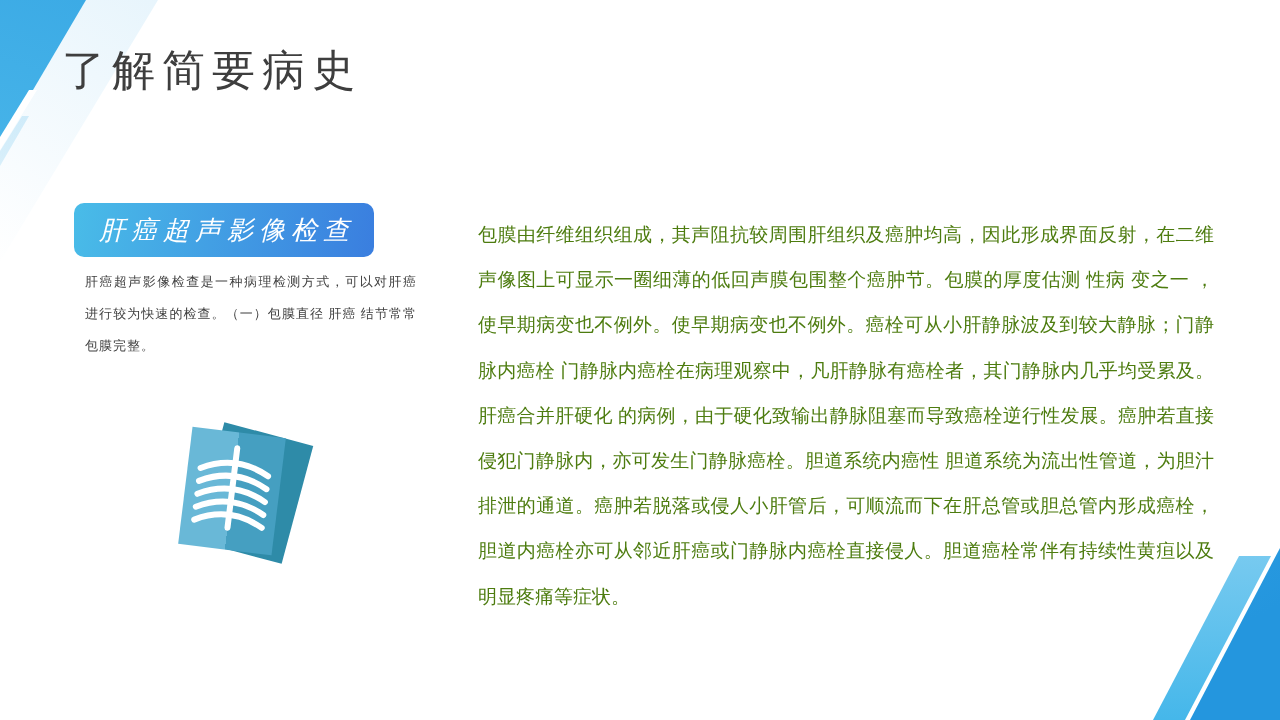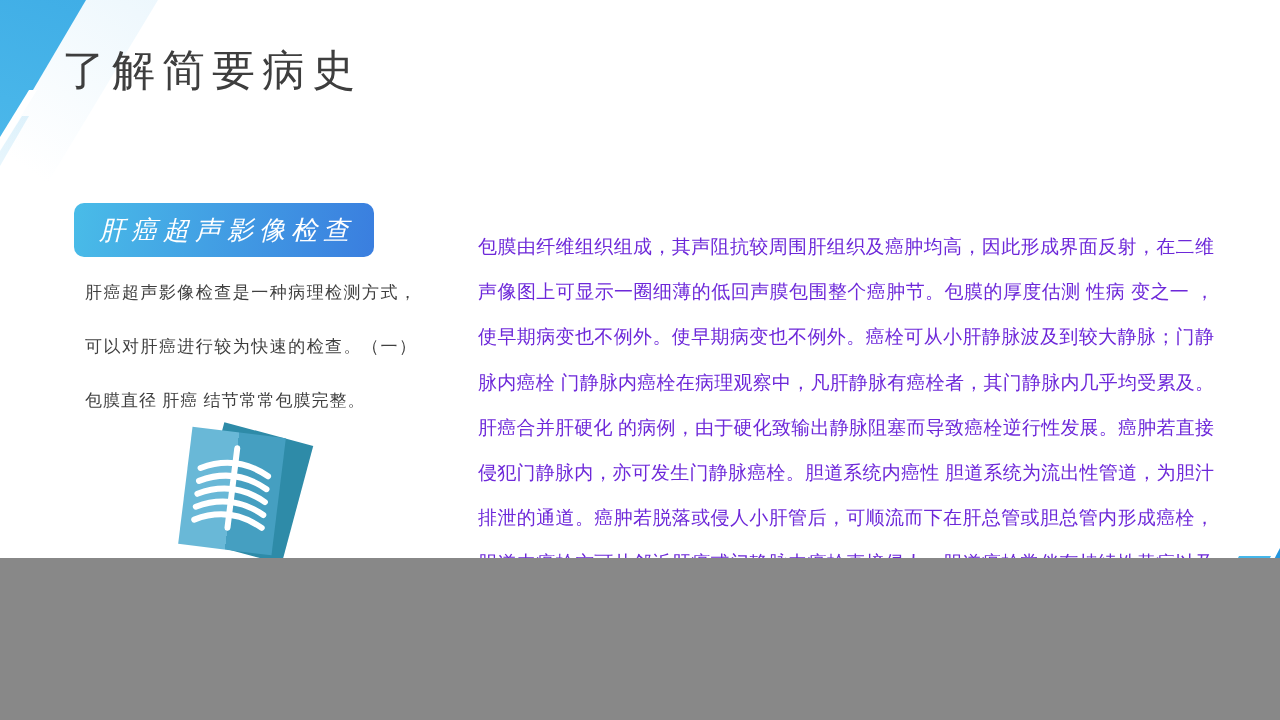--- a/index.html
+++ b/index.html
@@ -1,18 +1,18 @@
 <!DOCTYPE html>
 <html><head>
 <meta charset="utf-8">
 <style>
   html,body{margin:0;padding:0;background:#888;}
   #slide{
     position:relative;
-    width:1280px;height:558px;
+    width:1280px;height:720px;
     background:#ffffff;
     overflow:hidden;
     font-family:"Liberation Sans","DejaVu Sans",sans-serif;
   }
   
   .deco{position:absolute;inset:0;pointer-events:none;}
   .tl-band{
     position:absolute;inset:0;
     clip-path:polygon(86px 0,158px 0,0 262px,0 146px);
     background:linear-gradient(215deg,#a6dbf4 0%,#dff1fb 40%,#ffffff 72%);
@@ -59,42 +59,42 @@
     display:flex;align-items:center;justify-content:center;
     font-family:"Liberation Serif","DejaVu Serif",serif;
     font-size:26px;letter-spacing:6px;color:#ffffff;
     text-indent:6px;
     font-style:italic;
   }
   .left-note{
     position:absolute;left:85px;top:266px;
     width:332px;
     font-family:"Liberation Serif","DejaVu Serif",serif;
-    font-size:17px;line-height:54px;
+    font-size:13px;line-height:32px;
     letter-spacing:1px;color:#3f3f3f;
     text-align:justify;
   }
   
   .xray{position:absolute;left:183px;top:426px;width:130px;height:138px;}
   .xray .sheet-back{
     position:absolute;left:24px;top:6px;width:92px;height:122px;
     background:#2e8ba8;transform:rotate(15deg);
   }
   .xray .sheet-front{
     position:absolute;left:2px;top:6px;width:94px;height:118px;
     background:linear-gradient(90deg,#69b8d7 0 50%,#459fc1 50% 100%);
     transform:rotate(7deg);
   }
   .xray svg{position:absolute;left:0;top:0;width:94px;height:118px;}
   
   .body-text{
-    position:absolute;left:478px;top:224px;
+    position:absolute;left:478px;top:212px;
     width:736px;
     font-size:19px;line-height:45.2px;
-    color:#6d28d9;
+    color:#4d7c0f;
     text-align:justify;
     text-justify:inter-character;
   }
 </style>
 </head>
 <body>
 
 <div id="slide">
 
   <div class="deco">

